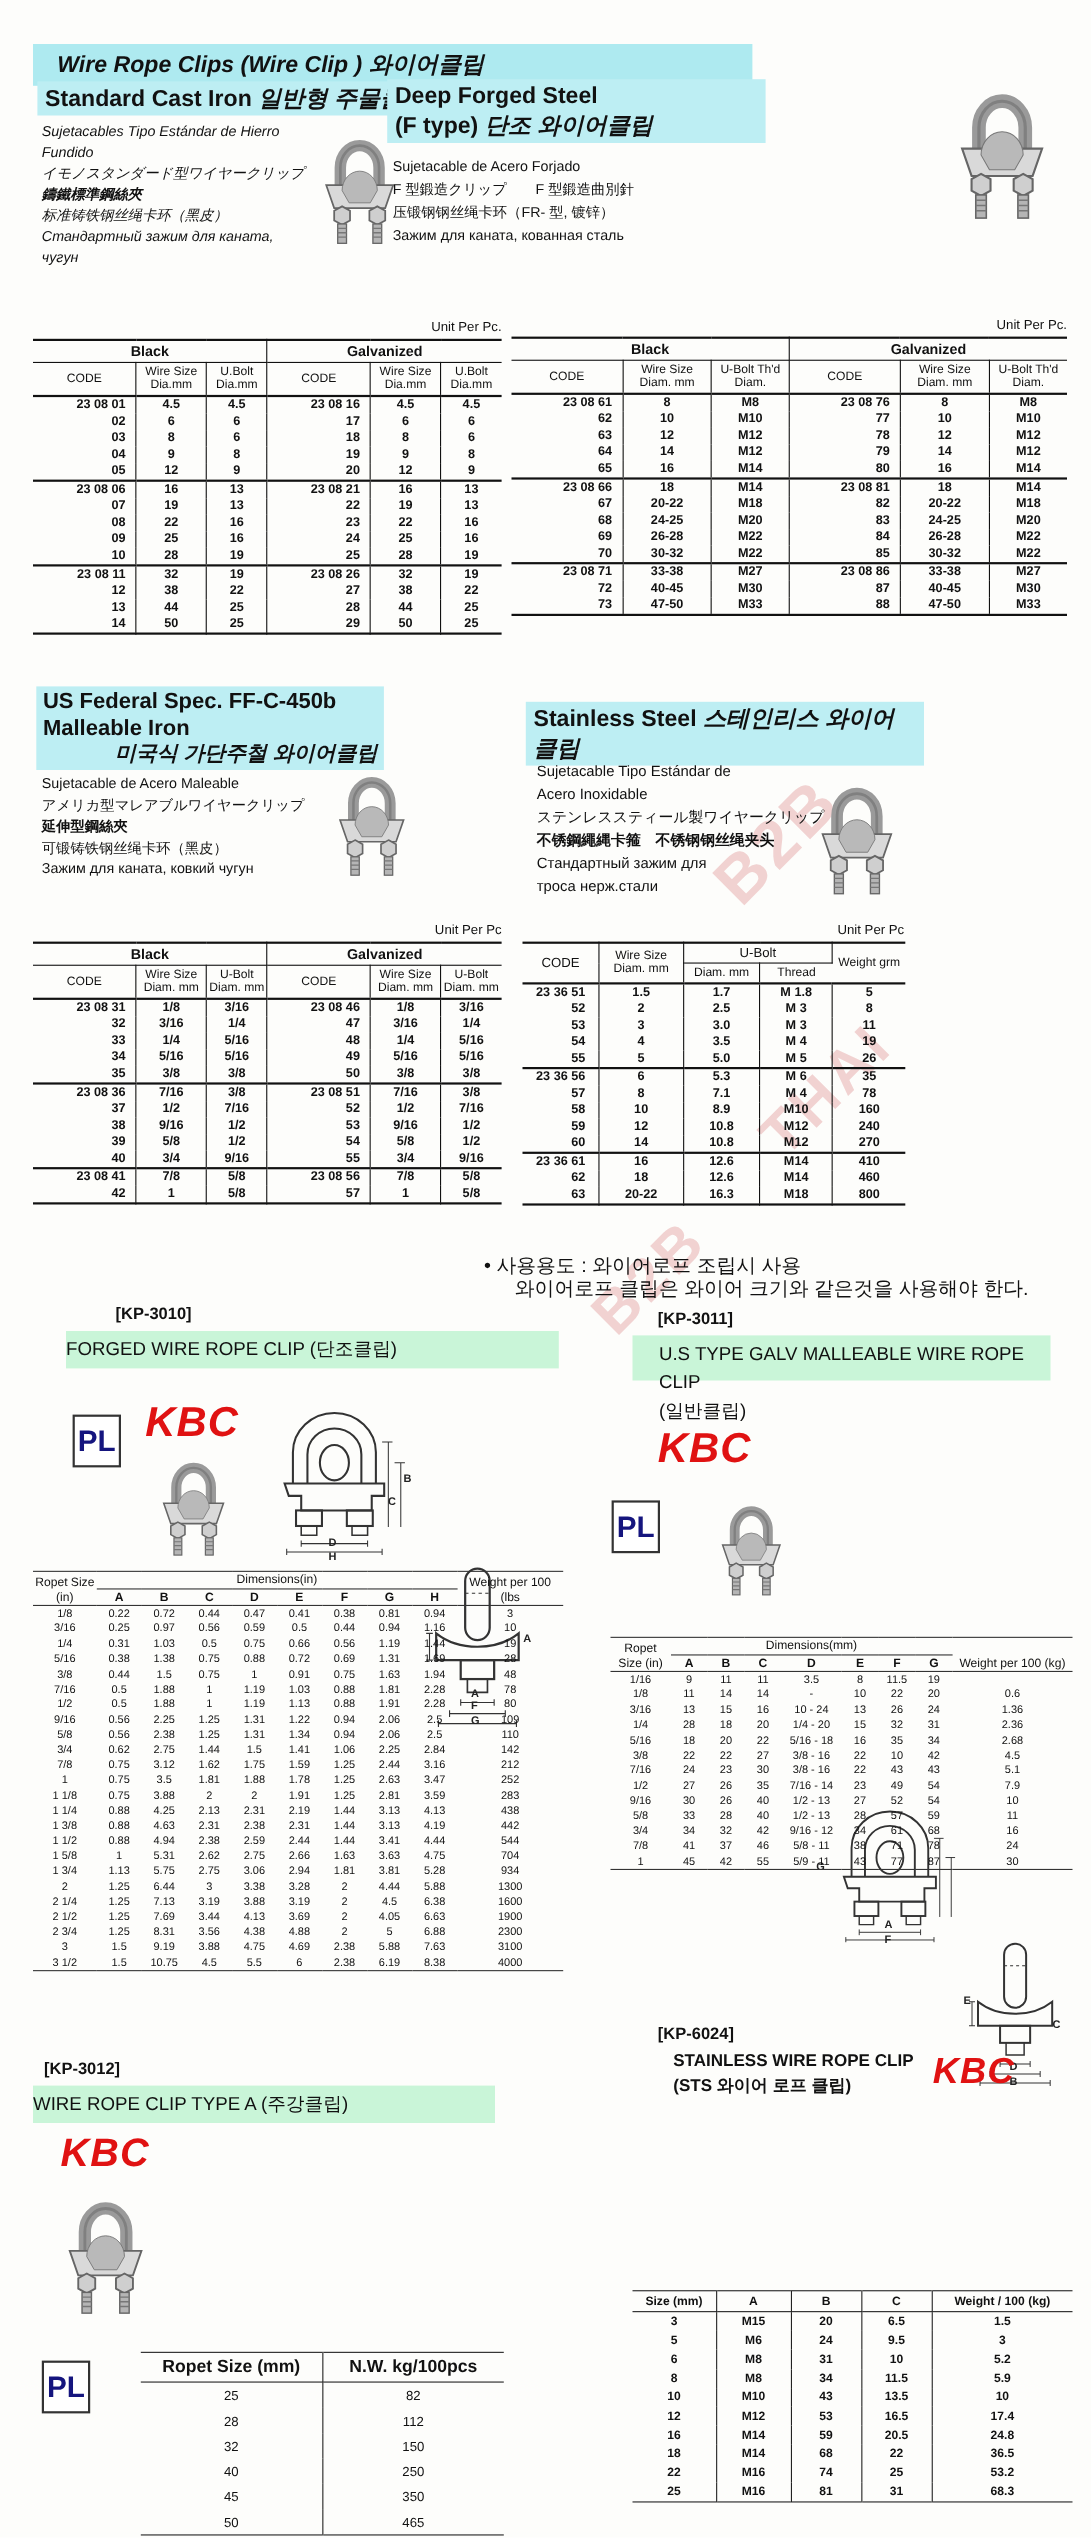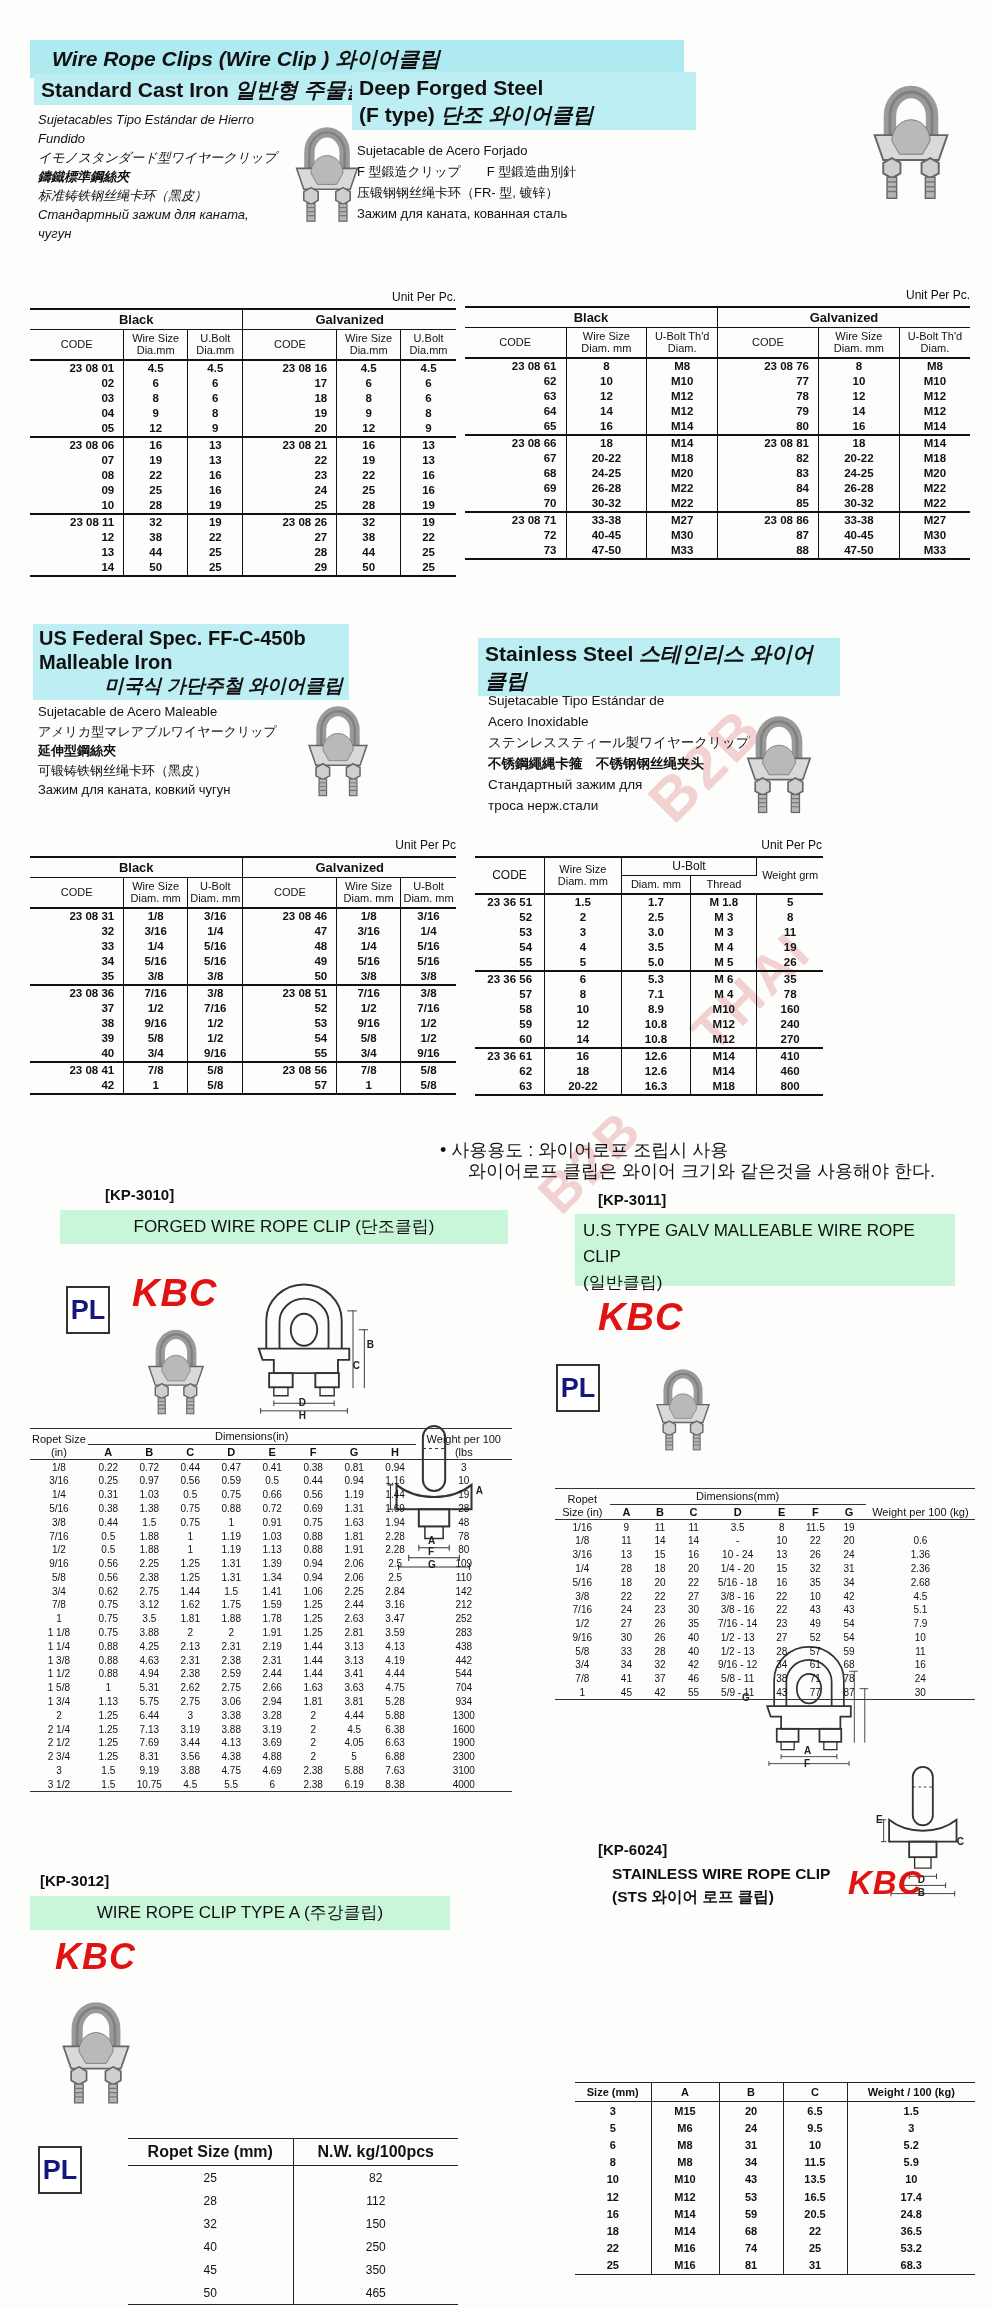--- a/index.html
+++ b/index.html
@@ -72,33 +72,33 @@
   .t-6024 th:not(:last-child),.t-6024 td:not(:last-child){border-right:1px solid #222;}
 
   
   .t-3012{border-top:1.5px solid #222;border-bottom:1.5px solid #222;table-layout:fixed;width:100%;}
   .t-3012 thead th{font-size:16px;font-weight:bold;border-bottom:1.5px solid #222;padding:4px 2px;}
   .t-3012 td{font-size:12px;text-align:center;padding:4.5px 2px;}
   .t-3012 th:not(:last-child),.t-3012 td:not(:last-child){border-right:1px solid #222;}
 
   
   .kp-code{font-size:15px;font-weight:bold;}
-  .kp-bar{height:34px;line-height:34px;text-align:center;font-size:17px;background:#c9f5d8;}
+  .kp-bar{height:34px;line-height:34px;text-align:left;font-size:17px;background:#c9f5d8;}
   #kp3010-code{left:105px;top:1186px;text-align:center;}
   #kp3010-bar{left:60px;top:1210px;width:448px;}
   #kp3010-pl{left:66px;top:1286px;}
   #kp3010-kbc{left:132px;top:1272px;font-size:38px;}
   #kp3010-photo{left:140px;top:1318px;width:72px;height:100px;}
   #kp3010-diag-front{left:238px;top:1266px;width:132px;height:152px;}
   #kp3010-diag-side{left:383px;top:1266px;width:98px;height:152px;}
   #kp3010-table{left:30px;top:1428px;width:482px;}
 
   #kp3011-code{left:598px;top:1191px;}
-  #kp3011-bar{left:575px;top:1214px;width:380px;height:72px;line-height:26px;text-align:left;
-              padding:4px 8px;box-sizing:border-box;background:#c9f5d8;font-size:17px;}
+  #kp3011-bar{left:575px;top:1214px;width:380px;height:41px;line-height:26px;text-align:left;
+              padding:4px 24px;box-sizing:border-box;background:#c9f5d8;font-size:17px;}
   #kp3011-kbc{left:598px;top:1296px;font-size:38px;}
   #kp3011-pl{left:556px;top:1364px;}
   #kp3011-photo{left:646px;top:1358px;width:74px;height:96px;}
   #kp3011-diag-front{left:748px;top:1330px;width:122px;height:132px;}
   #kp3011-diag-side{left:880px;top:1322px;width:82px;height:140px;}
   #kp3011-table{left:555px;top:1488px;width:420px;}
 
   #kp6024-code{left:598px;top:1841px;}
   #kp6024-title{left:612px;top:1862px;font-size:15.5px;font-weight:bold;line-height:23px;}
   #kp6024-kbc{left:848px;top:1864px;font-size:33px;}
@@ -911,21 +911,21 @@
             <td>1.91</td>
             <td>2.28</td>
             <td>80</td>
           </tr>
           <tr>
             <td>9/16</td>
             <td>0.56</td>
             <td>2.25</td>
             <td>1.25</td>
             <td>1.31</td>
-            <td>1.39</td>
+            <td>1.22</td>
             <td>0.94</td>
             <td>2.06</td>
             <td>2.5</td>
             <td>109</td>
           </tr>
           <tr>
             <td>5/8</td>
             <td>0.56</td>
             <td>2.38</td>
             <td>1.25</td>

